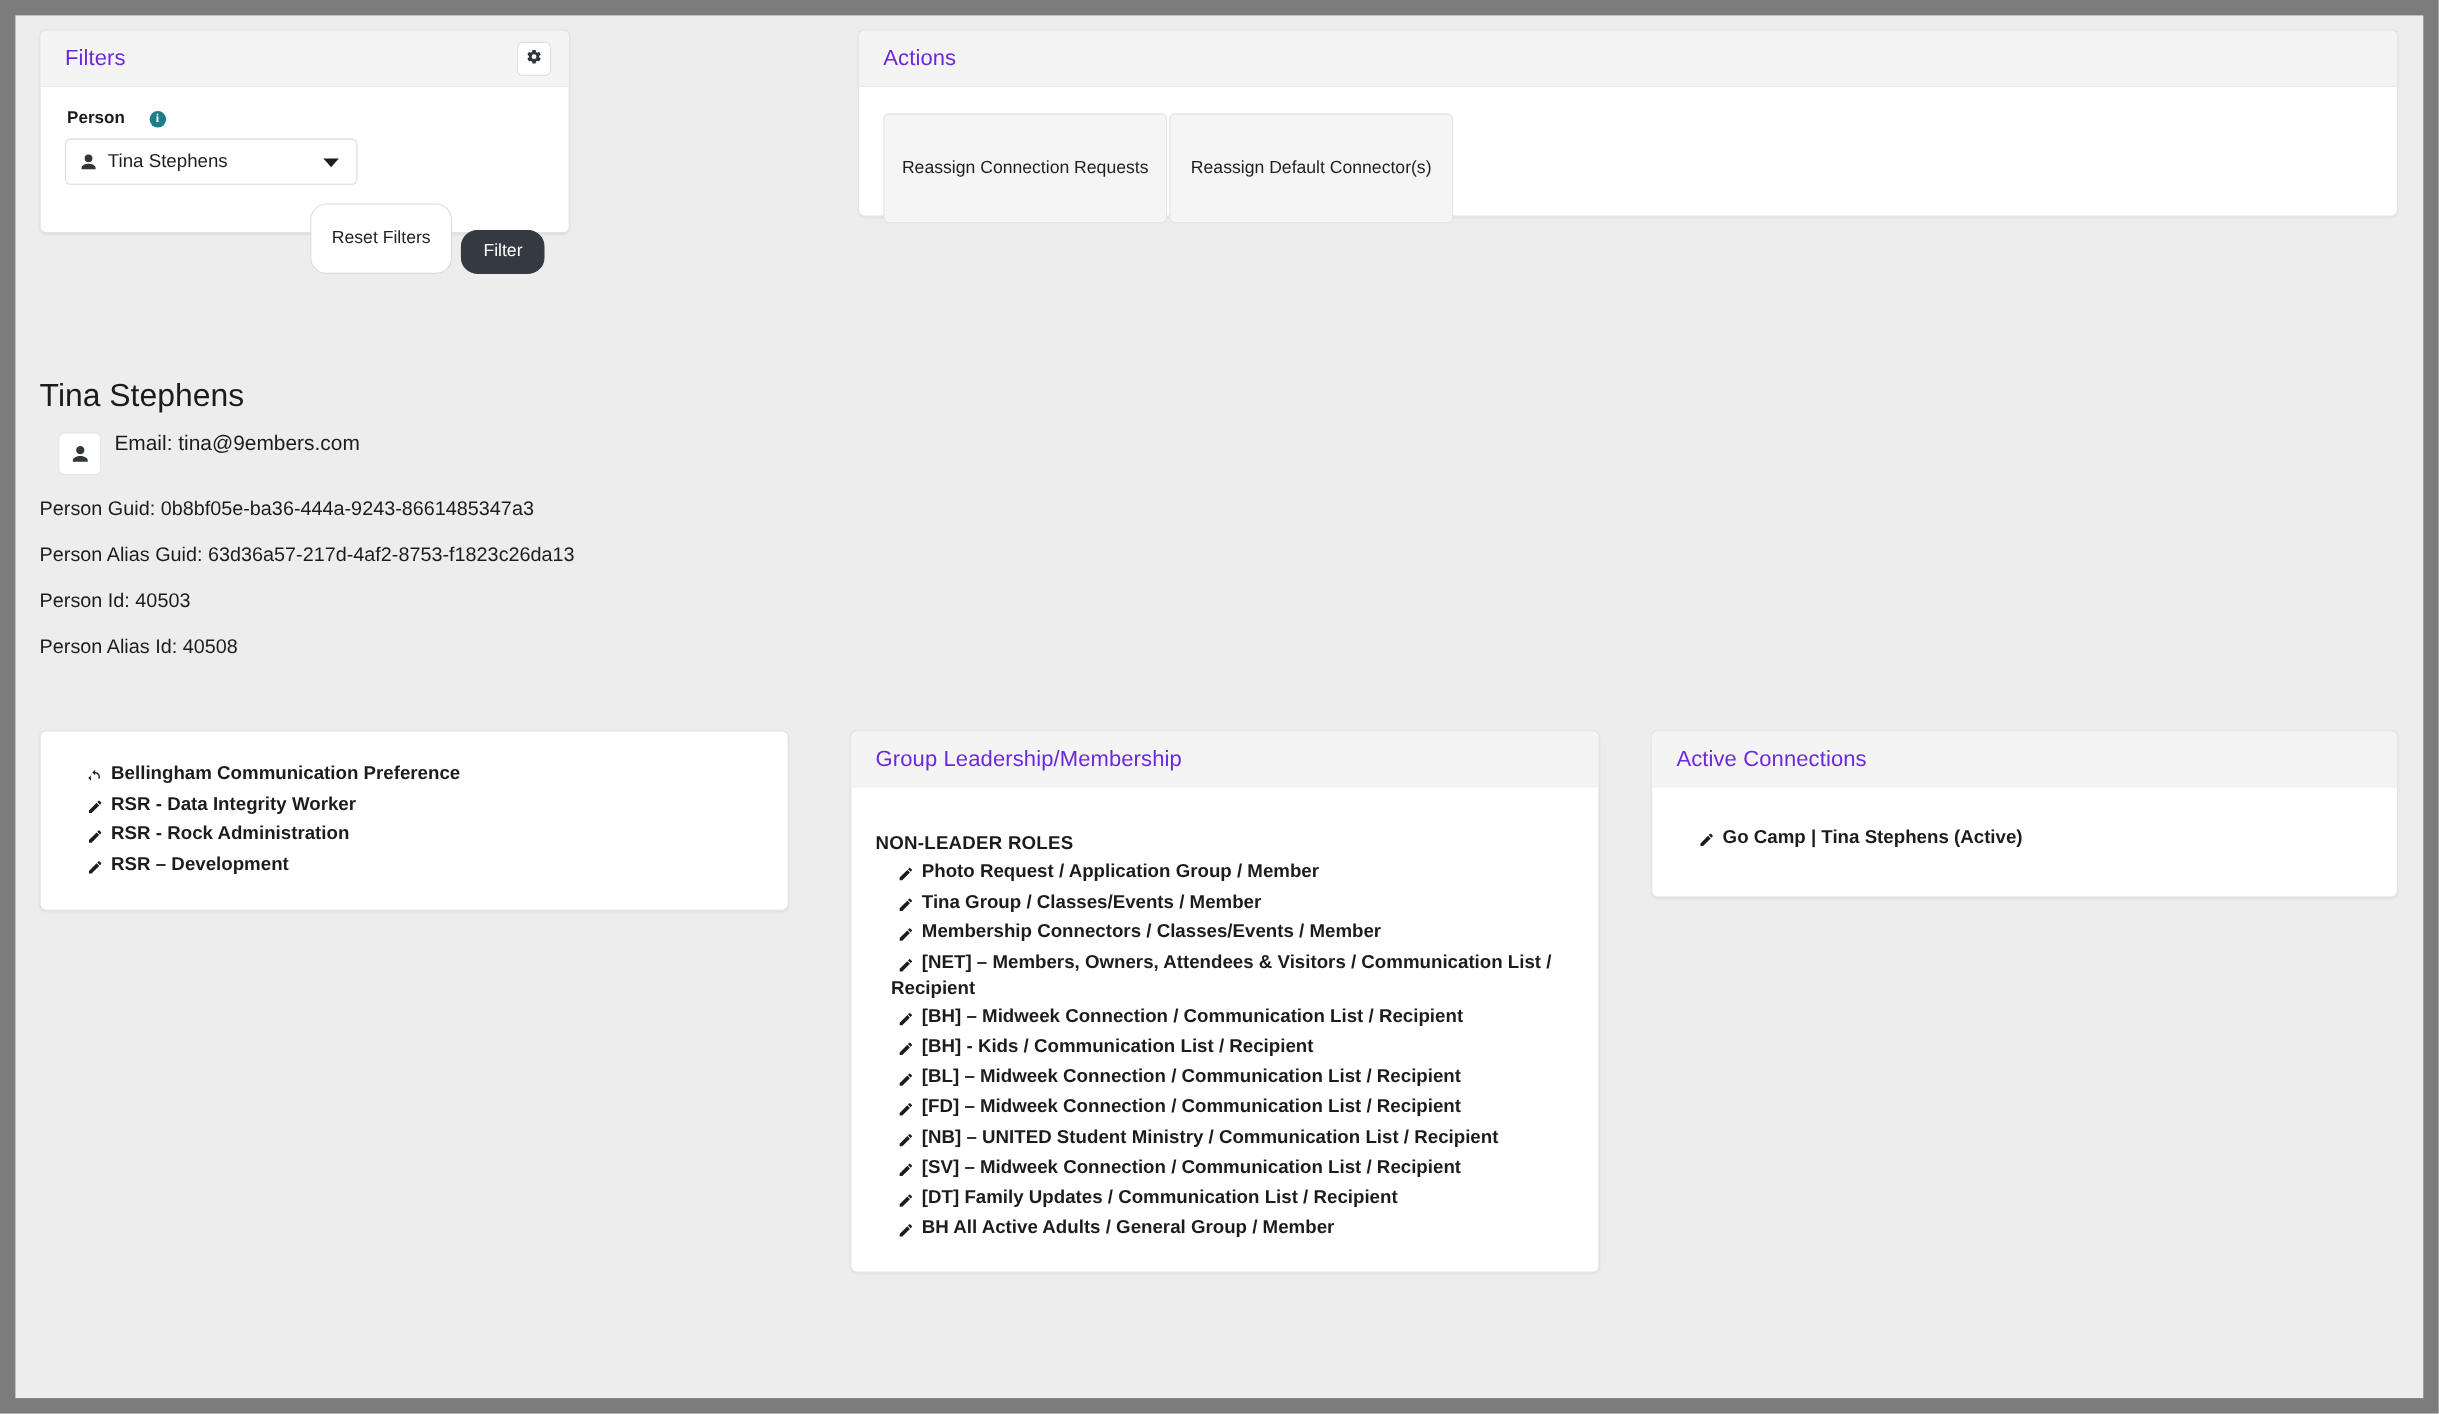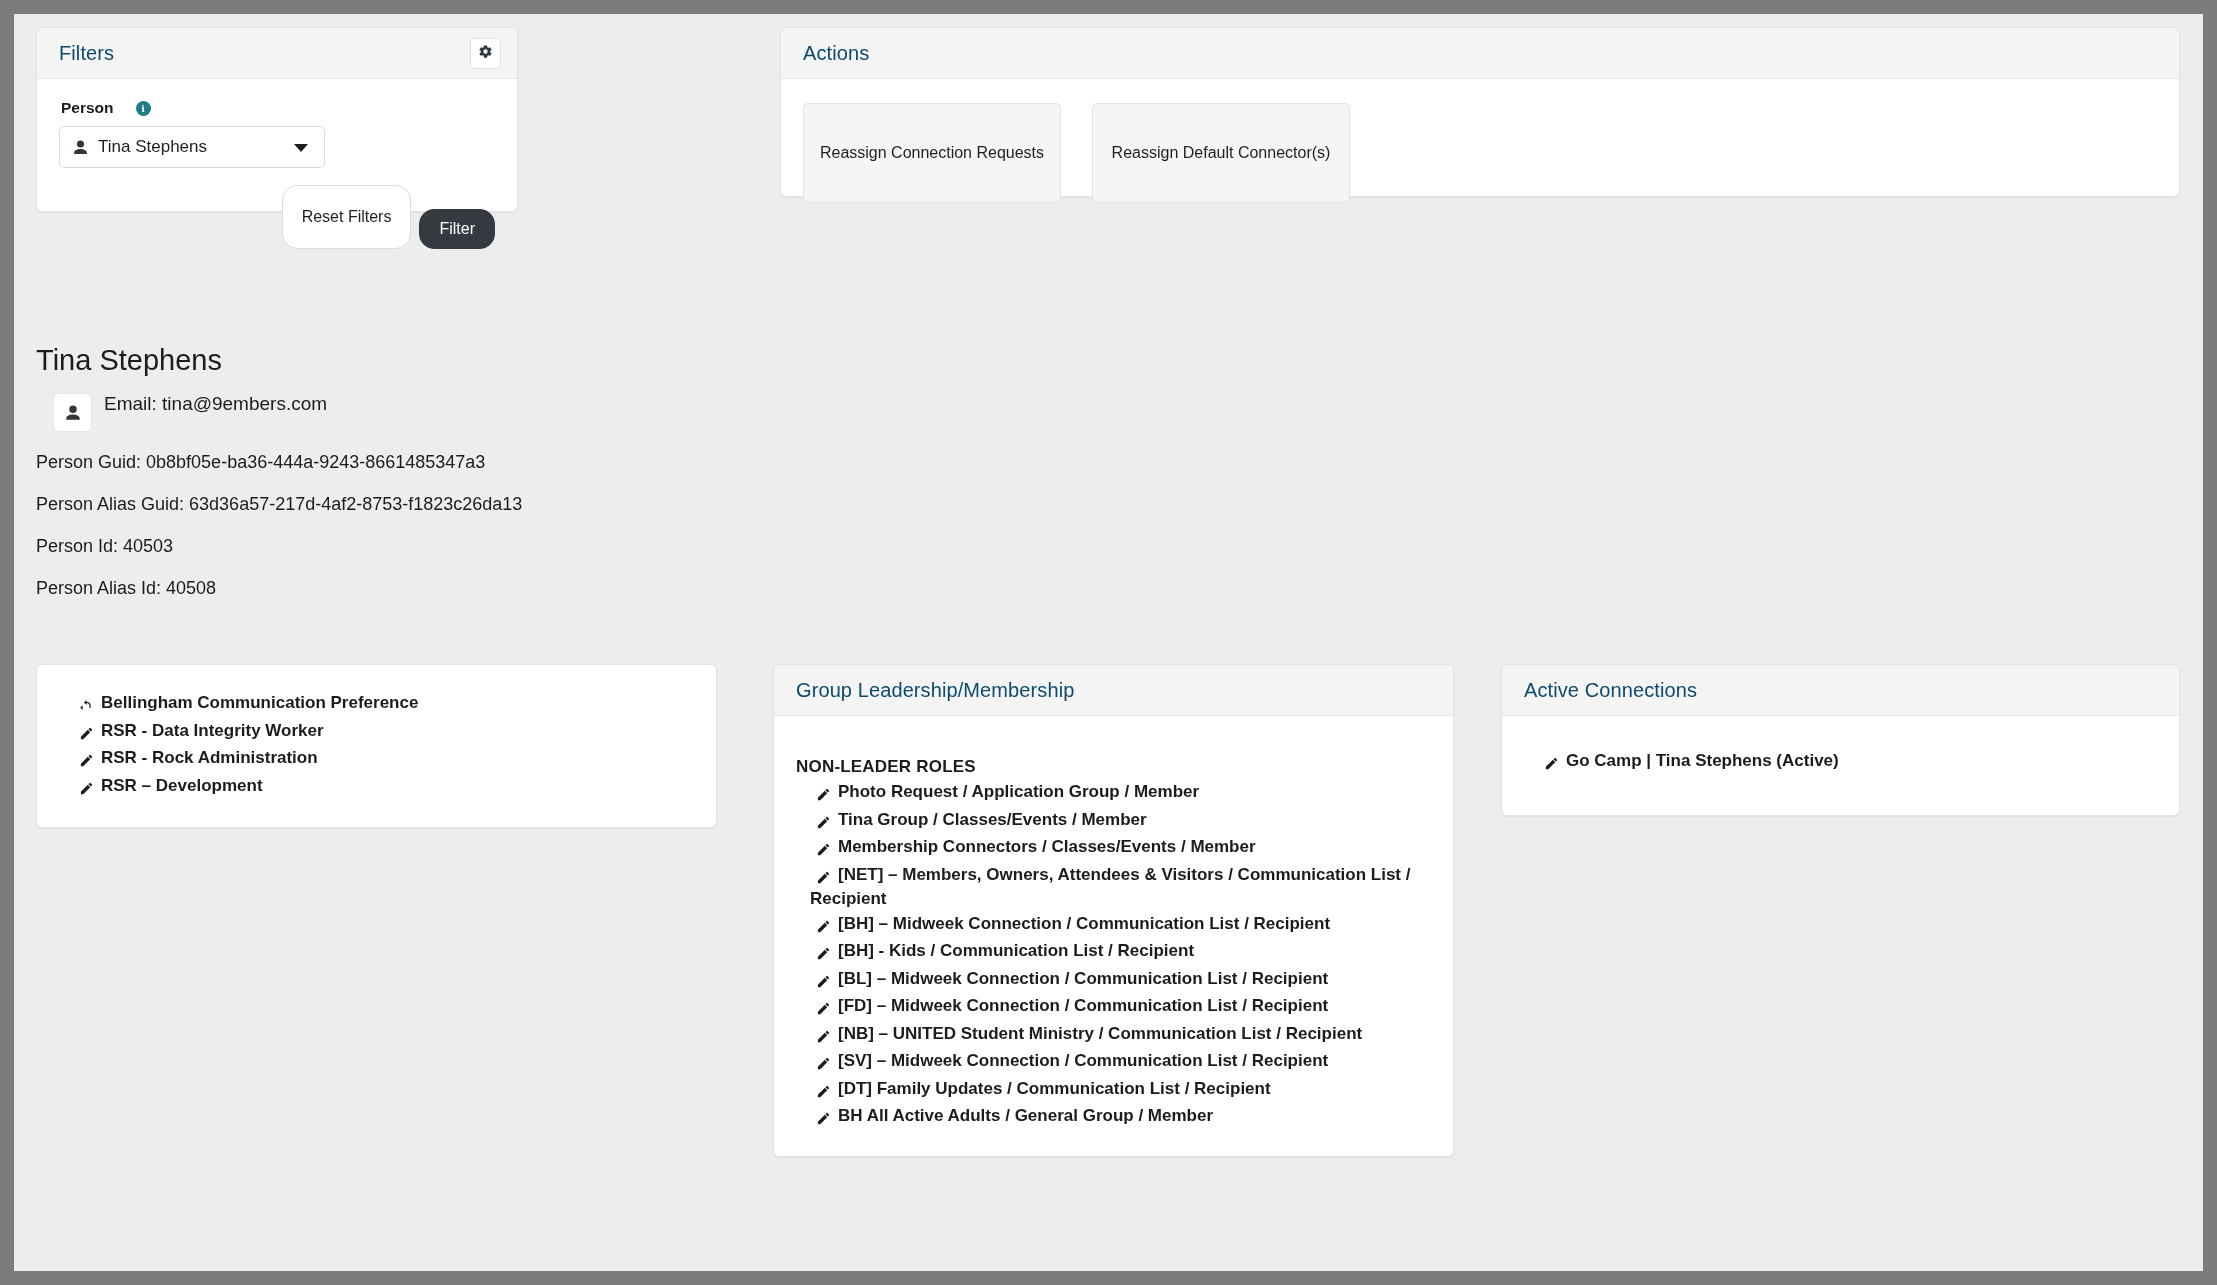--- a/index.html
+++ b/index.html
@@ -31,21 +31,21 @@
     border-bottom: 1px solid #e6e6e6;
     border-radius: 6px 6px 0 0;
     height: 51px;
     display: flex;
     align-items: center;
     padding: 0 22px;
     position: relative;
   }
   .panel-title {
     font-size: 20px;
-    color: #0c4a6e;
+    color: #6d28d9;
     font-weight: 400;
     letter-spacing: .1px;
   }
   .panel-body { padding: 20px 22px 22px 22px; }
 
   
   #filters-panel { left: 22px; top: 13px; width: 482px; height: 185px; }
   .gear-btn {
     position: absolute; right: 16px; top: 10px;
     width: 31px; height: 31px;
@@ -117,21 +117,21 @@
   }
   .btn-dark {
     background: #343a40;
     border-color: #343a40;
     color: #ffffff;
     margin-top: 24px;
   }
 
   
   #actions-panel { left: 766px; top: 13px; width: 1400px; height: 170px; }
-  .action-btns { display: flex; gap: 31px; padding: 4px 0 0 0; }
+  .action-btns { display: flex; gap: 2px; padding: 4px 0 0 0; }
   .action-card {
     width: 258px; height: 100px;
     background: #f5f5f5;
     border: 1px solid #e2e2e2;
     border-radius: 5px;
     display: flex; align-items: center; justify-content: center;
     text-align: center;
     font-size: 16px;
     color: #1f1f1f;
     line-height: 1.35;

